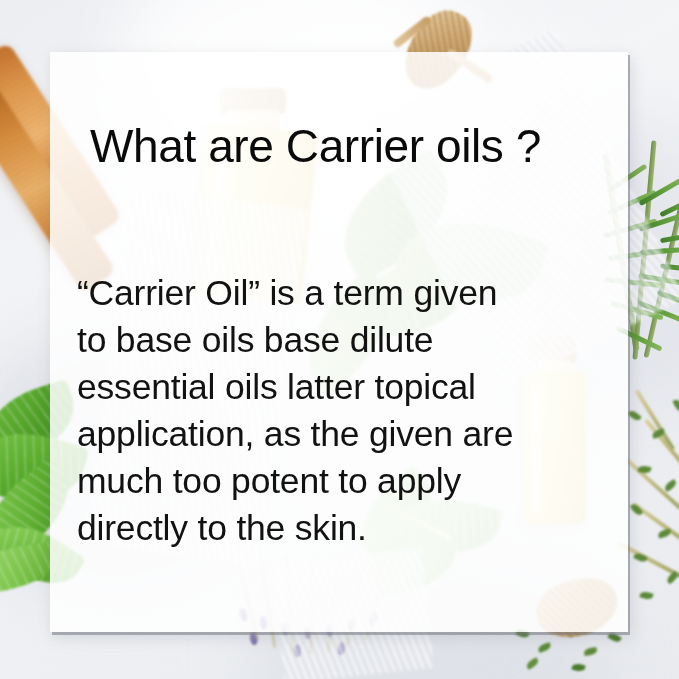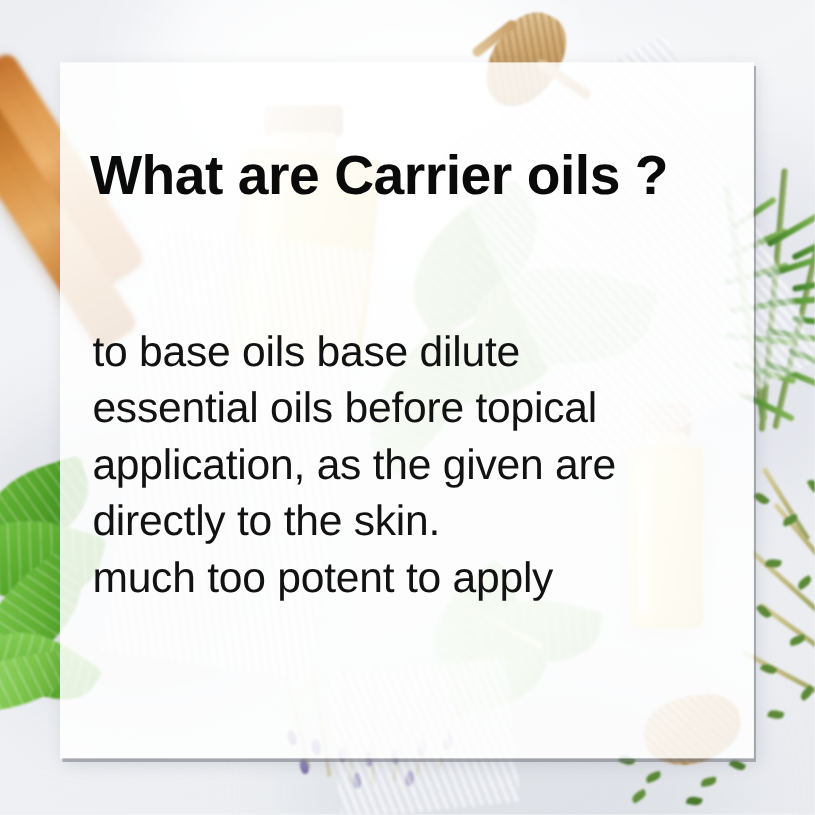--- a/index.html
+++ b/index.html
@@ -217,26 +217,26 @@
     height: 580px;
     background: rgba(255,255,255,0.855);
     box-shadow:
       2px 3px 0 0 rgba(120,124,132,0.55),
       3px 5px 14px rgba(90,95,105,0.18);
   }
 
   
   #title {
     position: absolute;
-    left: 25px;
+    left: 40px;
     top: 70px;
     width: 540px;
     margin: 0;
     font-size: 46px;
-    font-weight: bold;
+    font-weight: normal;
     letter-spacing: -0.4px;
     color: #0a0a0a;
     line-height: 1.05;
     white-space: nowrap;
   }
   #body-copy {
     position: absolute;
     left: 27px;
     top: 218px;
     width: 534px;
@@ -409,22 +409,23 @@
     <div class="twine-tail" style="left:390px; top:28px; width:44px; transform:rotate(-38deg);"></div>
     <div class="twine-tail" style="left:444px; top:62px; width:52px; transform:rotate(34deg);"></div>
 
   </div>
 
   <div id="overlay-card">
 
     <h1 id="title">What are Carrier oils ?</h1>
 
     <div id="body-copy">
+      <span class="ln">“Carrier Oil” is a term given</span>
       <span class="ln">to base oils base dilute</span>
-      <span class="ln">essential oils before topical</span>
+      <span class="ln">essential oils latter topical</span>
       <span class="ln">application, as the given are</span>
+      <span class="ln">much too potent to apply</span>
       <span class="ln">directly to the skin.</span>
-      <span class="ln">much too potent to apply</span>
     </div>
 
   </div>
 
 </div>
 
 </body></html>

